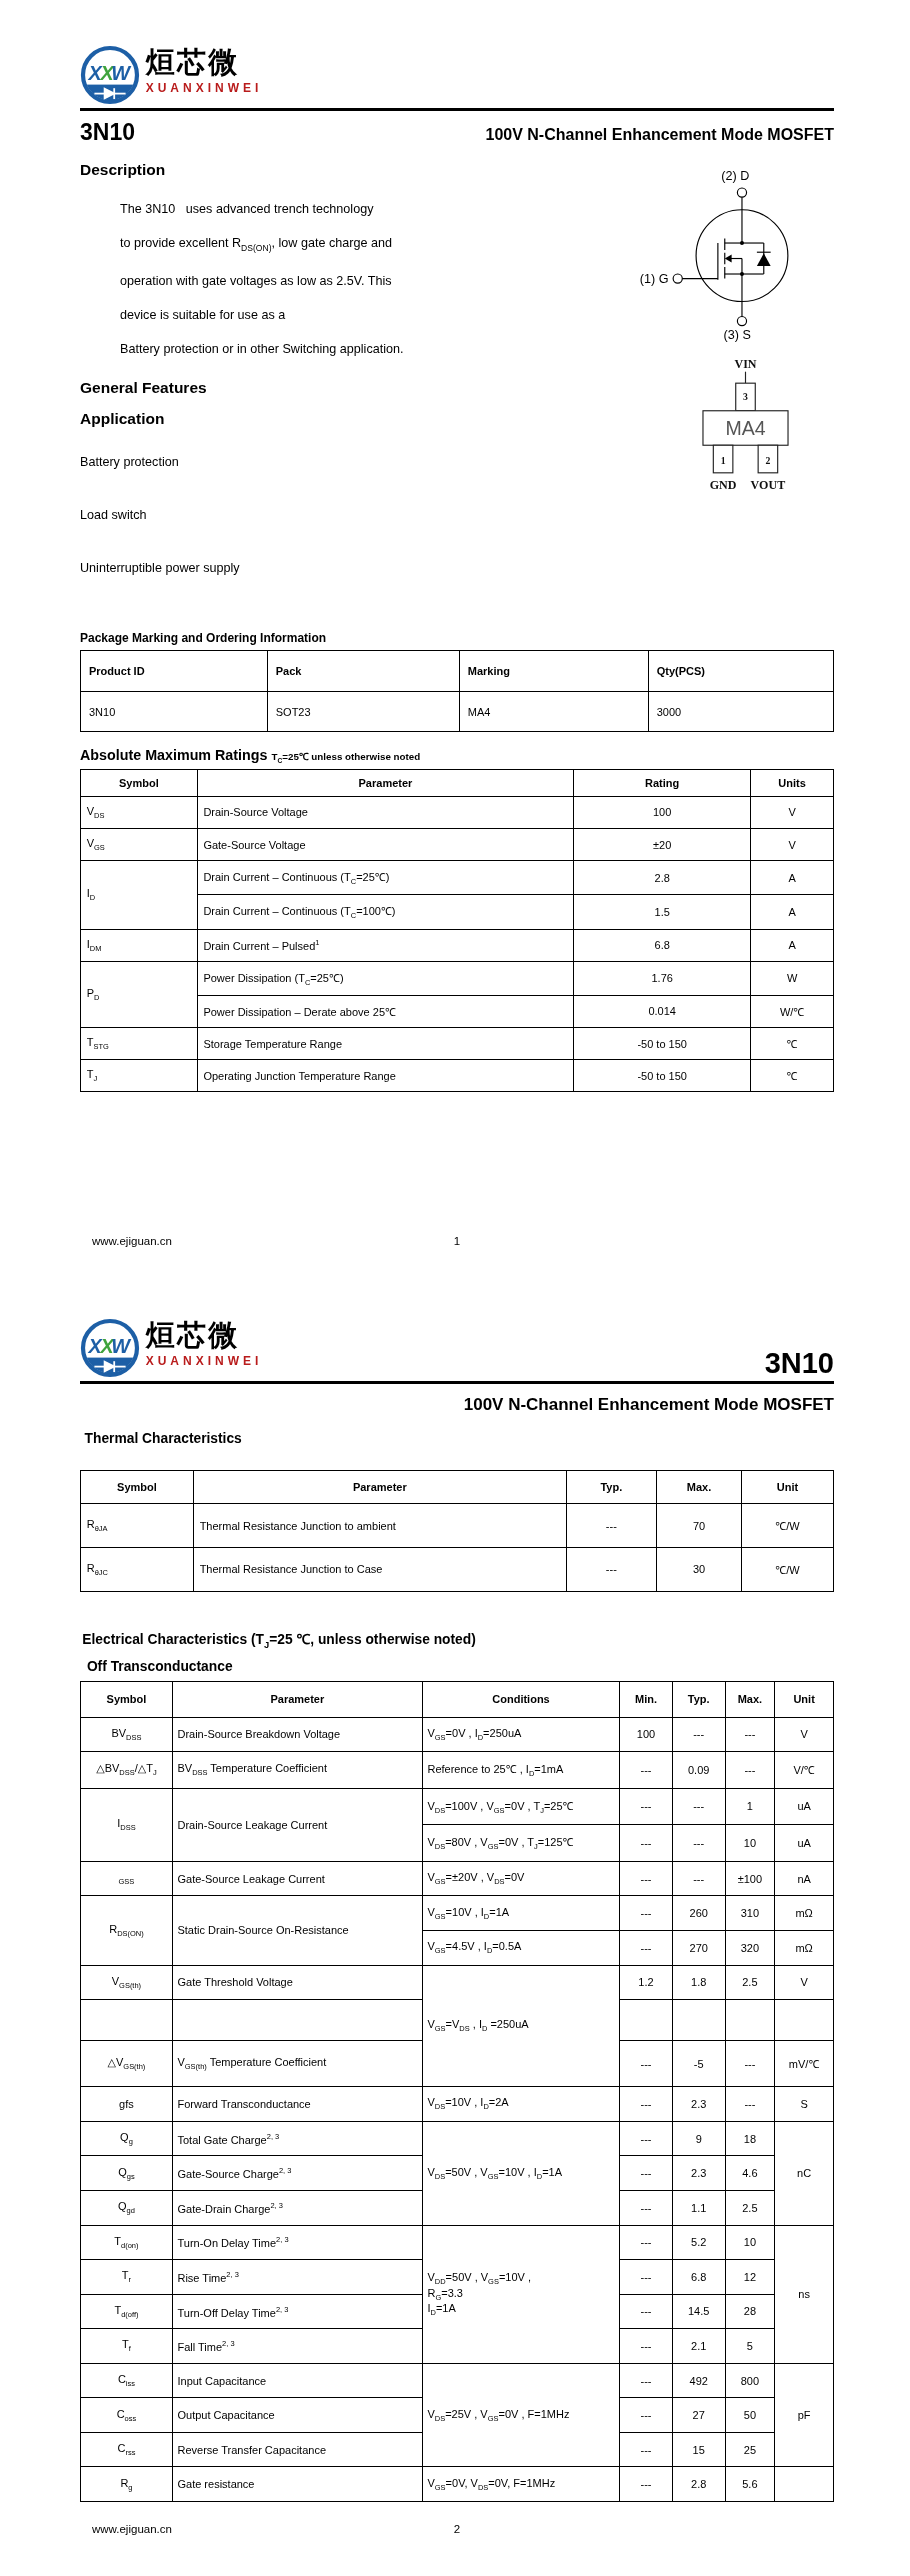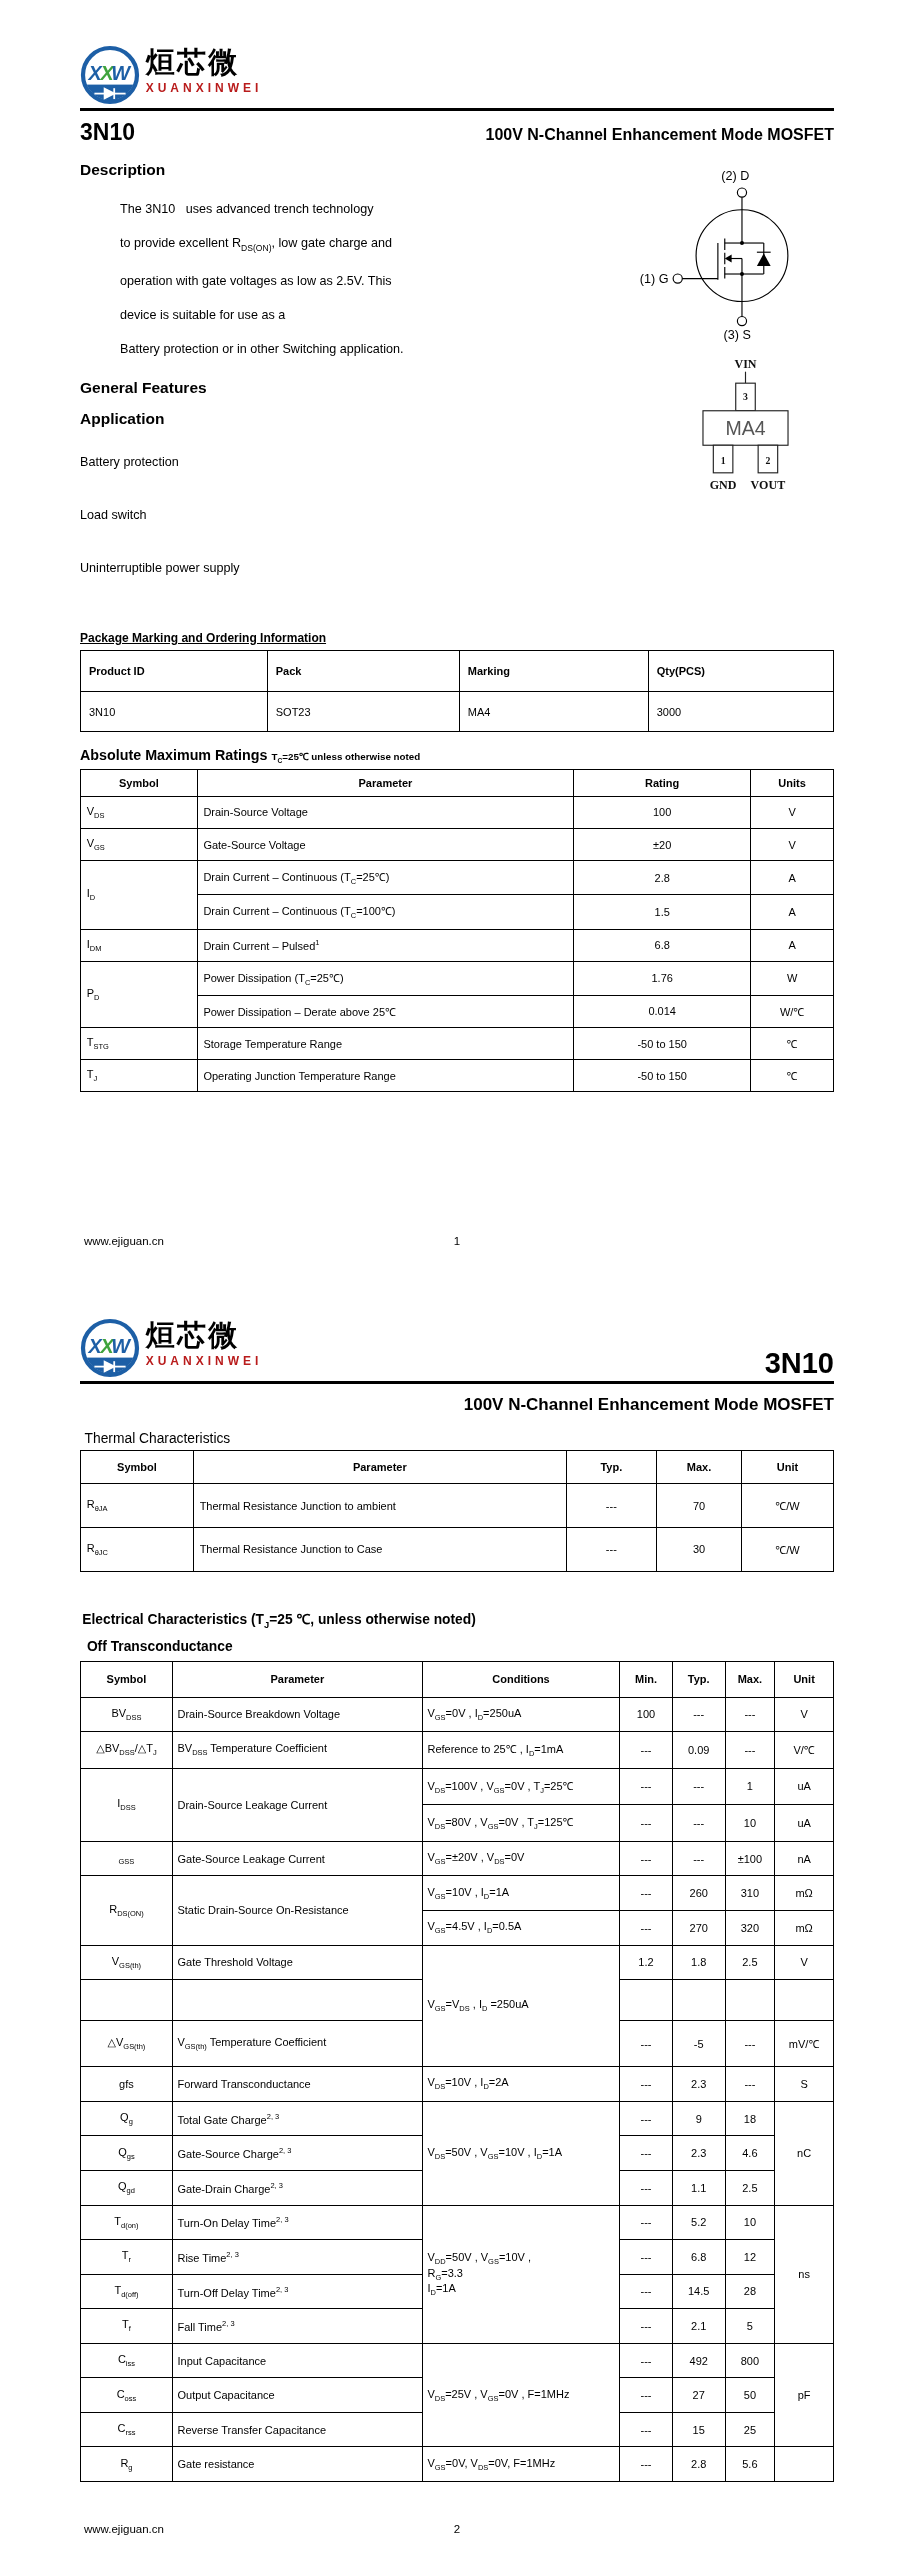--- a/index.html
+++ b/index.html
@@ -47,45 +47,45 @@
   .tbl { border-collapse:collapse; width:100%; border:1.1px solid #000; table-layout:fixed; }
   .tbl th, .tbl td { border:0.6px solid #000; font-size:11px; padding:6.9px 5.7px; vertical-align:middle; word-wrap:break-word; }
   .tbl th { font-weight:bold; text-align:center; }
   .l { text-align:left; }
   .c { text-align:center; }
   .cond { white-space:pre-line; }
   sub { font-size:68%; }
   sup { font-size:68%; }
 
   .sec-ordering { margin-top:36px; }
-  .ordering-h { font-size:12px; font-weight:bold; margin-bottom:5.7px;text-decoration:underline; }
+  .ordering-h { font-size:12px; font-weight:bold; margin-bottom:5.7px; }
   .tbl-ordering th, .tbl-ordering td { padding:13.8px 8px; text-align:left; }
 
   .sec-amr { margin-top:15px; }
   .amr-h { font-size:14.3px; font-weight:bold; margin-bottom:4.6px; }
   .amr-note { font-size:9.8px; font-weight:bold; }
   .tbl-amr td { padding:8px 5.7px; }
 
   
   .sec-thermal { margin-top:16px; }
-  .thermal-h { font-size:13.8px; font-weight:normal; margin-left:4.6px; margin-bottom:4px; }
+  .thermal-h { font-size:13.8px; font-weight:bold; margin-left:4.6px; margin-bottom:24px; }
   .tbl-thermal th { padding:10.3px 5.7px; }
   .tbl-thermal td { padding:13.8px 5.7px; }
 
   .elec-h { font-size:13.8px; font-weight:bold; margin-top:37px; margin-left:2.3px; }
   .off-h { font-size:13.8px; font-weight:bold; margin-top:9.2px; margin-left:6.9px; }
   .tbl-off { margin-top:6.9px; }
   .tbl-off th { padding:11.5px 3.4px; }
   .tbl-off td { padding:9.2px 4.6px; }
   .spacer-row td { height:41px; padding:0 4.6px; }
   .tall-row td { padding-top:15px; padding-bottom:15px; }
 
   
   .footer { position:absolute; bottom:41px; left:80px; right:76px; font-size:11.5px; }
-  .footer .site { position:absolute; left:4px; }
+  .footer .site { position:absolute; left:12px; }
   .footer .pageno { display:block; text-align:center; }
 
   svg text { font-family:"Liberation Sans", sans-serif; }
   .serif-label { font-family:"Liberation Serif", serif; font-weight:bold; }
 </style>
 </head>
 <body>
 
 <div class="page">
 

